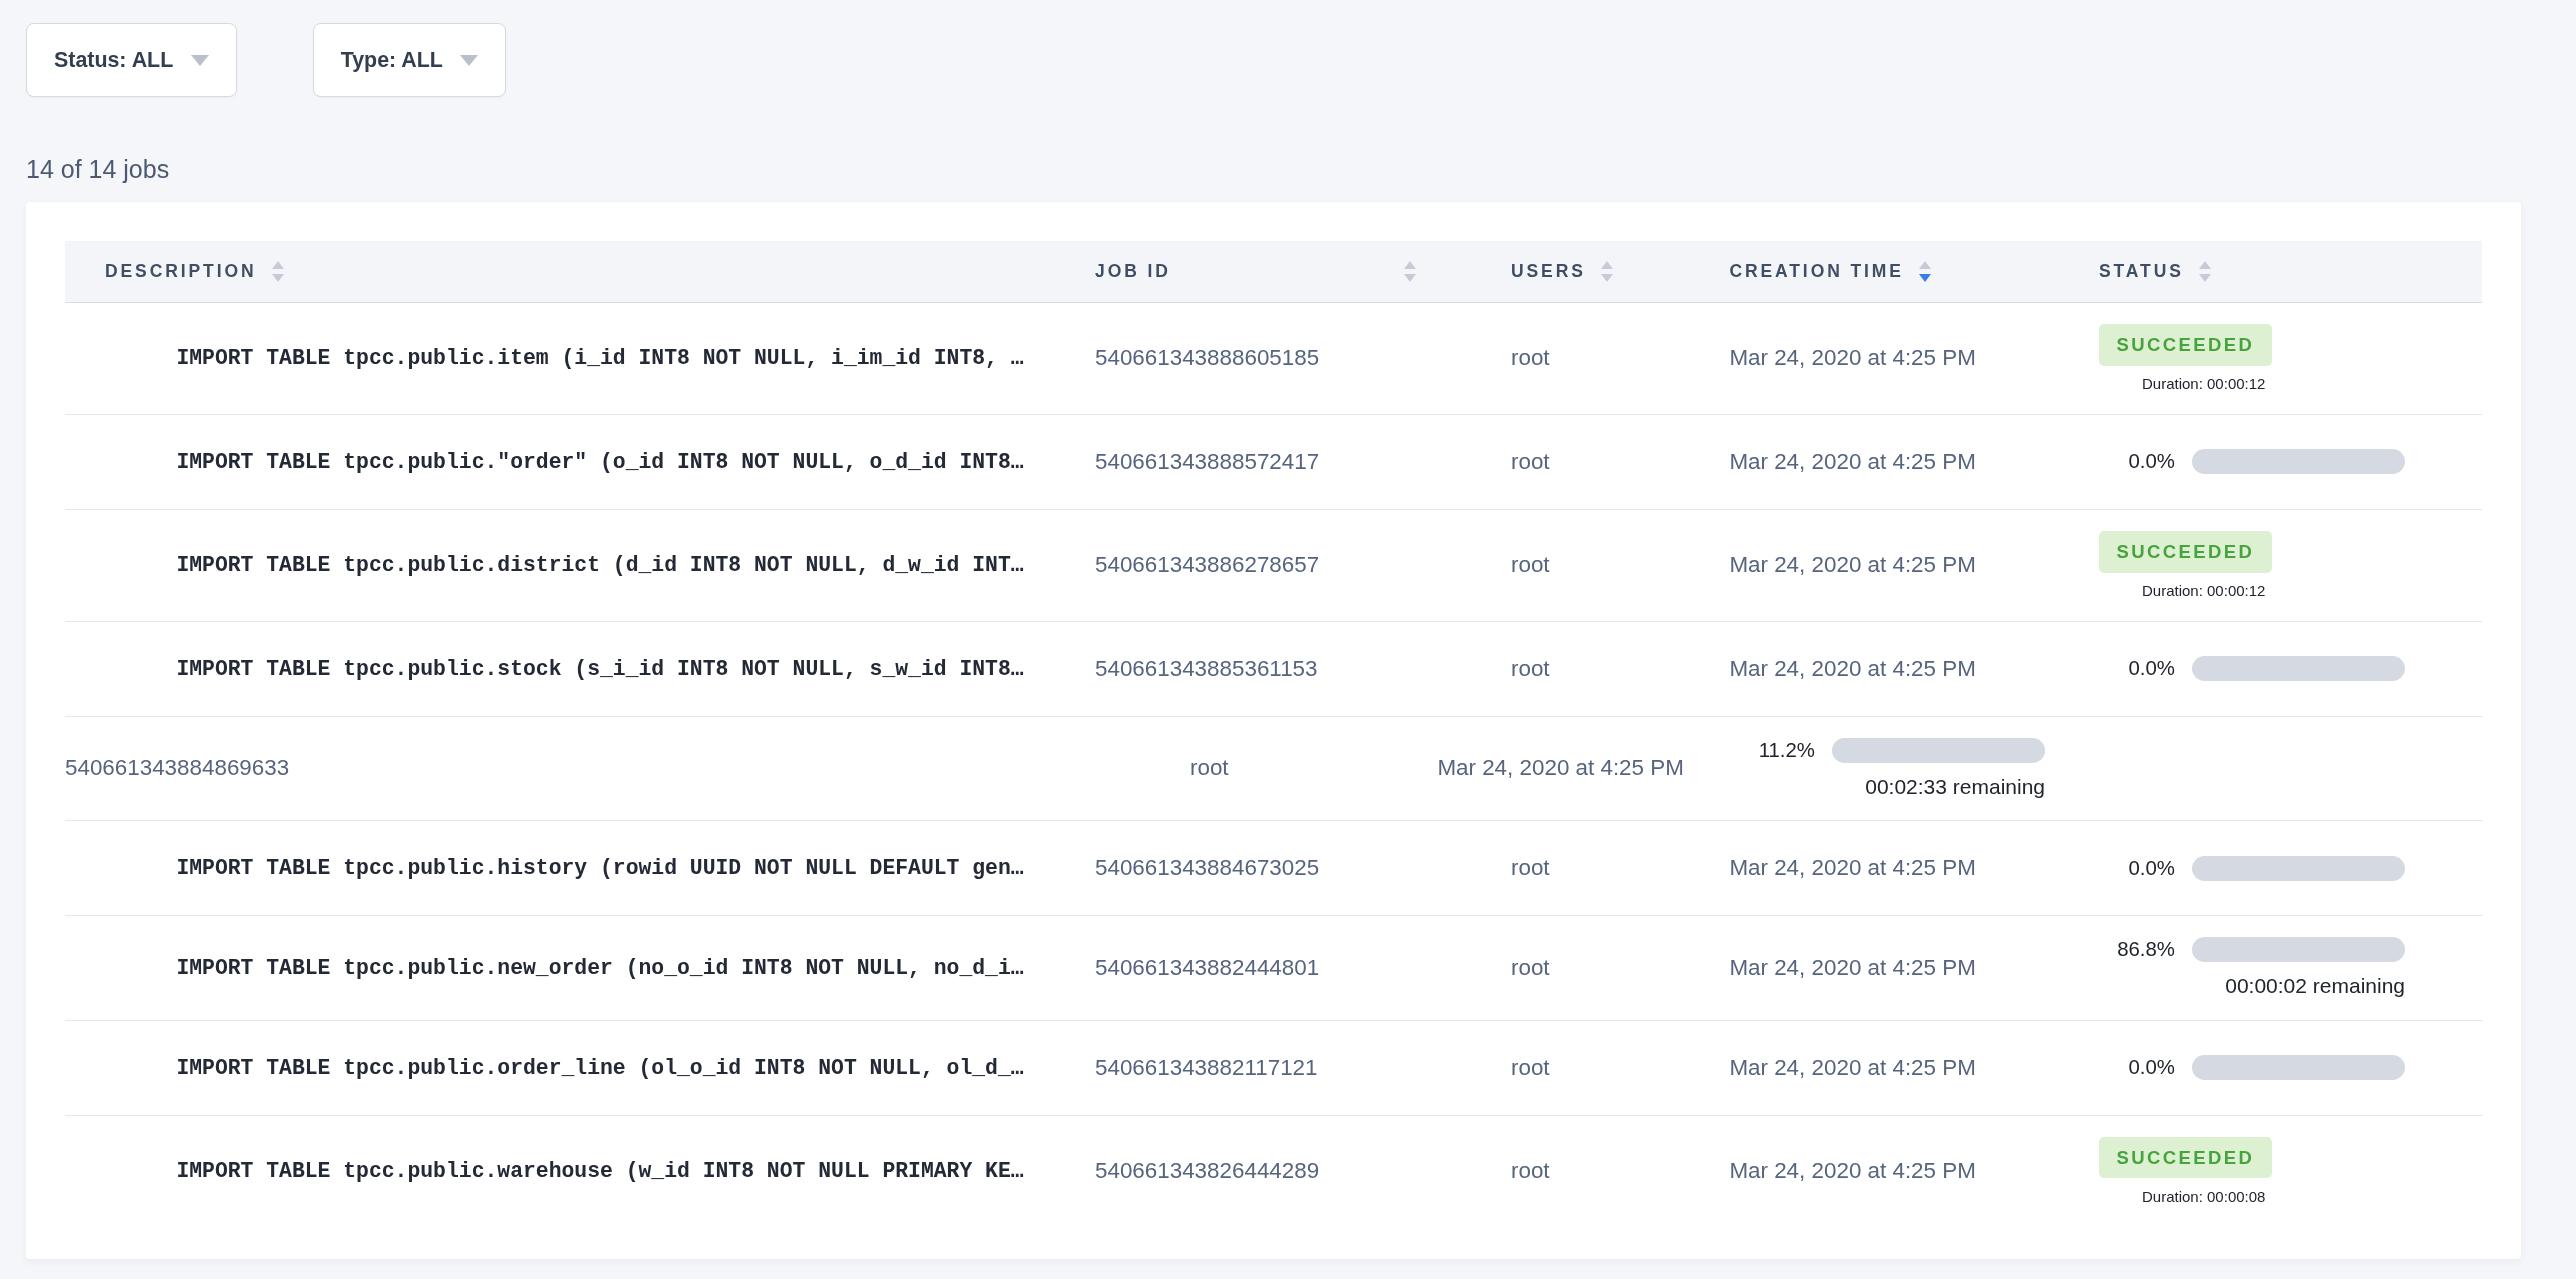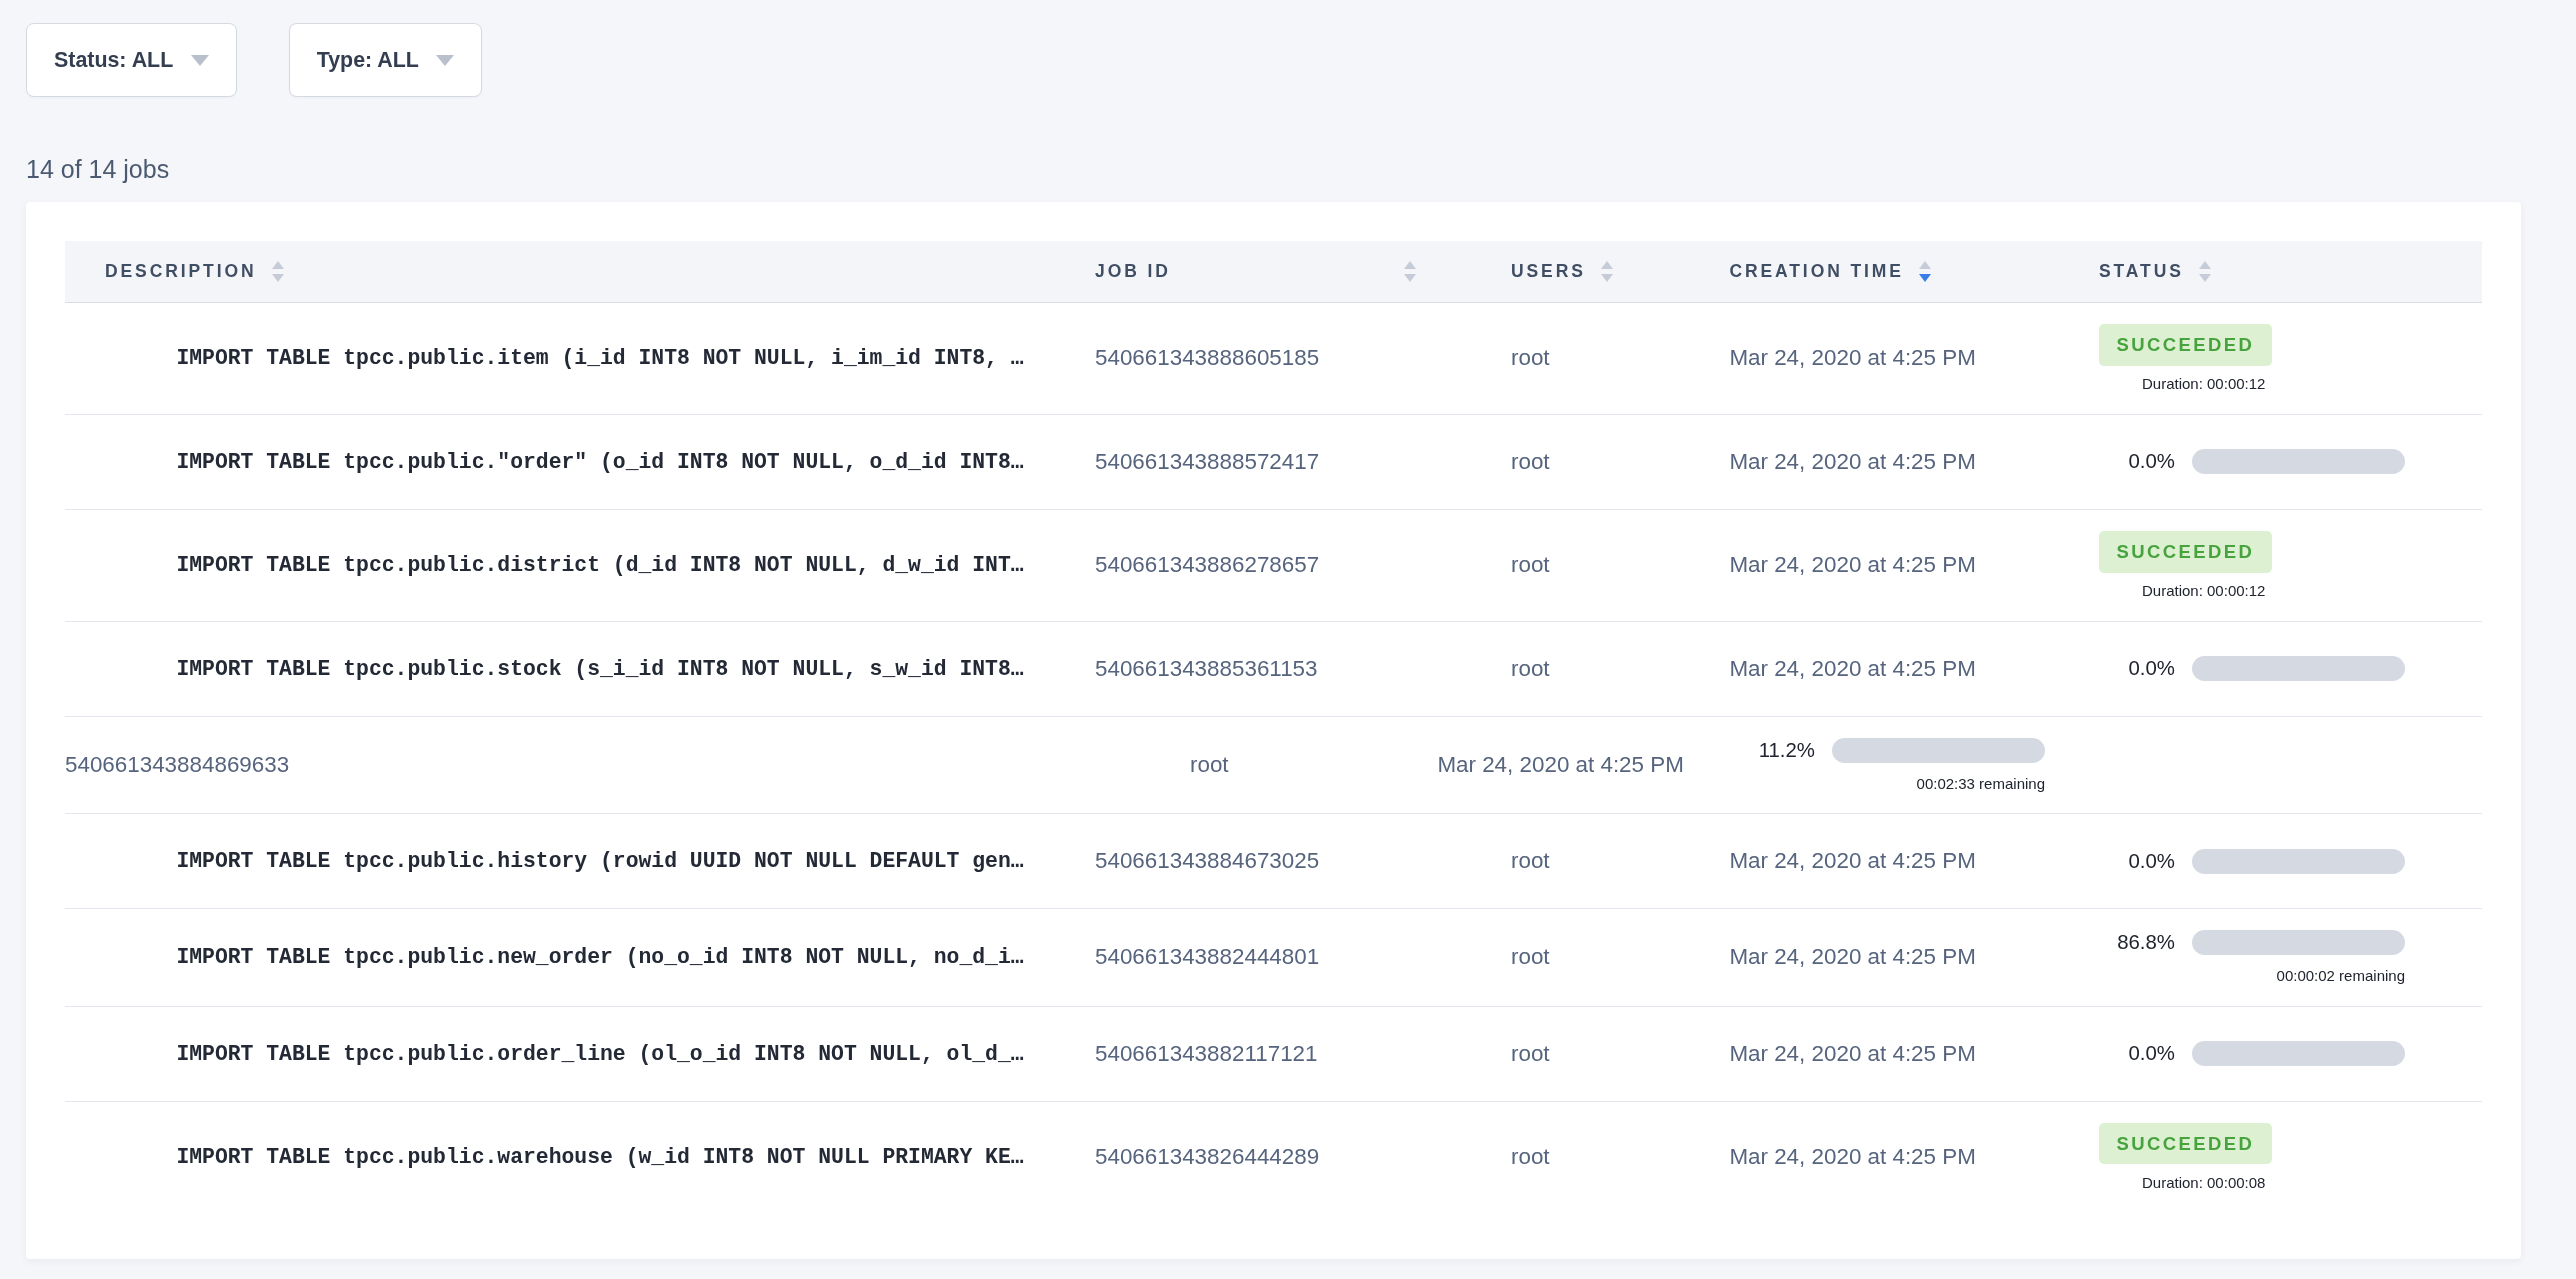--- a/index.html
+++ b/index.html
@@ -6,21 +6,21 @@
   html,body { margin:0; padding:0; }
   body {
     width: 2576px; height: 1279px; overflow: hidden;
     background: #f4f6fa;
     font-family: "Liberation Sans", sans-serif;
     --cols: 1fr 321px 292px 360px 414px;
     --accent: #3a7de8;
   }
 
   
-  .filters { display:flex; gap:52px; padding:23.4px 0 0 26px; }
+  .filters { display:flex; gap:76px; padding:23.4px 0 0 26px; }
   .filter-btn {
     height:74px; background:#fff; border:1px solid #d5d9e0; border-radius:7.8px;
     display:inline-flex; align-items:center; padding:0 27px;
     font-size:21.4px; font-weight:700; color:#333e50; cursor:pointer;
     box-shadow:0 1px 1.9px rgba(60,70,90,.04);
   }
   .caret {
     width:0; height:0; margin-left:17.5px;
     border-left:9.7px solid transparent; border-right:9.7px solid transparent;
     border-top:11.7px solid #b9c0cc;
@@ -71,21 +71,21 @@
     display:inline-block; background:#ddf1d2; color:#47a33d;
     font-weight:700; font-size:18.5px; letter-spacing:2.4px;
     padding:9.7px 17.5px; border-radius:4.9px;
   }
   .duration { margin-top:9.7px; font-size:15px; color:#20242e;margin-left:43px; }
 
   .progress-line { display:flex; align-items:center; }
   .pct { width:76px; text-align:right; font-size:20.4px; color:#20242e; margin-right:16.6px; }
   .bar { width:213px; height:25px; border-radius:12.7px; background:#d5d9e2; overflow:hidden; }
   .fill { height:100%; border-radius:12.7px; background:var(--accent); width:0; }
-  .remaining { width:306px; margin-top:11.7px; text-align:right; font-size:15px; color:#20242e; }
+  .remaining { width:306px; margin-top:11.7px; text-align:right; font-size:21px; color:#20242e; }
 </style>
 </head>
 <body>
 
 <div class="filters">
   <button class="filter-btn">
     <span>Status: ALL</span>
     <span class="caret"></span>
   </button>
   <button class="filter-btn">

